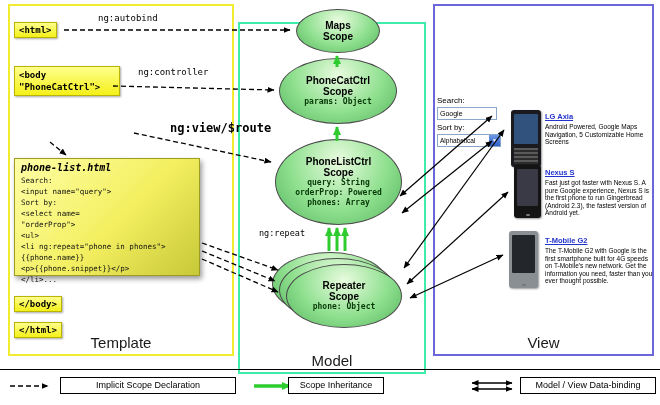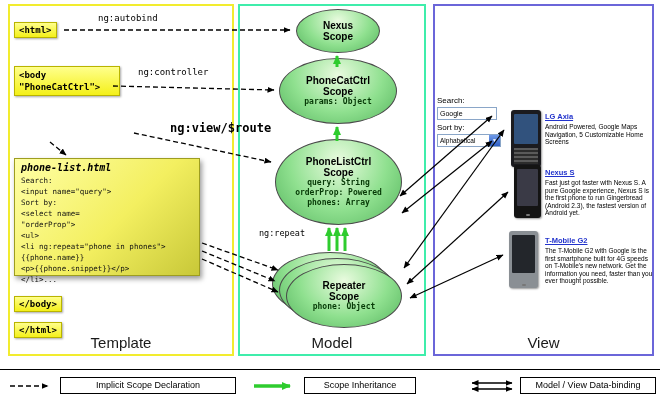--- a/index.html
+++ b/index.html
@@ -1,20 +1,20 @@
 <!DOCTYPE html>
 <html style="--template_border: #f2ec2e; --model_border: #3fedab; --view_border: #6b66d9; --scope_fill: #8fe08f; --tag_fill: #f4f019; --inheritance_arrow: #2ecc2e; --link_blue: #2233cc;"><head>
 <meta charset="utf-8">
 <style>
   html,body{margin:0;padding:0;background:#fff;}
   .canvas{position:relative;width:660px;height:405px;background:#fff;overflow:hidden;
           font-family:"Liberation Sans",sans-serif;}
   .col{position:absolute;top:4px;height:352px;border:2px solid #000;box-sizing:border-box;background:#fff;}
   .col-template{left:8px;width:226px;border-color:var(--template_border);}
-  .col-model{left:238px;width:188px;border-color:var(--model_border);}
+  .col-model{left:238px;width:188px;border-color:var(--model_border);margin-top:18px;}
   .col-view{left:433px;width:221px;border-color:var(--view_border);}
   .col-label{position:absolute;bottom:3px;left:0;width:100%;text-align:center;
              font-size:15px;color:#1a1a1a;}
   .tag{position:absolute;background:linear-gradient(180deg,#ffff8c,var(--tag_fill));
        border:1px solid #b9b400;box-shadow:1px 1px 2px rgba(0,0,0,.35);
        font-family:"DejaVu Sans Mono",monospace;font-weight:bold;font-size:9px;
        color:#000;padding:2px 4px;z-index:2;}
   .tag .ln{line-height:12px;white-space:pre;}
   .ann{position:absolute;font-family:"DejaVu Sans Mono",monospace;font-size:9px;color:#000;z-index:2;}
   .ann.bold{font-weight:bold;font-size:12px;}
@@ -88,21 +88,21 @@
     <div class="note-line">&lt;select name=</div>
     <div class="note-line">"orderProp"&gt;</div>
     <div class="note-line">&lt;ul&gt;</div>
     <div class="note-line">&lt;li ng:repeat="phone in phones"&gt;</div>
     <div class="note-line">{{phone.name}}</div>
     <div class="note-line">&lt;p&gt;{{phone.snippet}}&lt;/p&gt;</div>
     <div class="note-line">&lt;/li&gt;...</div>
   </div>
 
   <div class="scope" style="left:296px;top:9px;width:82px;height:42px;">
-    <div class="scope-title">Nexus</div>
+    <div class="scope-title">Maps</div>
     <div class="scope-title">Scope</div>
   </div>
   <div class="scope" style="left:279px;top:58px;width:116px;height:64px;">
     <div class="scope-title">PhoneCatCtrl</div>
     <div class="scope-title">Scope</div>
     <div class="scope-prop">params: Object</div>
   </div>
   <div class="scope" style="left:275px;top:139px;width:125px;height:84px;">
     <div class="scope-title">PhoneListCtrl</div>
     <div class="scope-title">Scope</div>
@@ -187,21 +187,21 @@
   <div class="hr"></div>
 
   <svg class="legend-arrow" style="left:8px;" width="48" height="16">
     <line x1="2" y1="8" x2="40" y2="8" stroke="#000" stroke-width="1.5" stroke-dasharray="5,3" marker-end="url(#mb)"></line>
   </svg>
   <div class="legend-box" style="left:60px;width:176px;">Implicit Scope Declaration</div>
 
   <svg class="legend-arrow" style="left:252px;" width="48" height="16">
     <line x1="2" y1="8" x2="38" y2="8" stroke="#2ecc2e" stroke-width="3.5" marker-end="url(#mg)"></line>
   </svg>
-  <div class="legend-box" style="left:304px;width:112px;">Scope Inheritance</div>
+  <div class="legend-box" style="left:288px;width:96px;">Scope Inheritance</div>
 
   <svg class="legend-arrow" style="left:468px;" width="48" height="16">
     <line x1="4" y1="5" x2="44" y2="5" stroke="#000" stroke-width="1.4" marker-start="url(#mbs)" marker-end="url(#mb)"></line>
     <line x1="4" y1="11" x2="44" y2="11" stroke="#000" stroke-width="1.4" marker-start="url(#mbs)" marker-end="url(#mb)"></line>
   </svg>
   <div class="legend-box" style="left:520px;width:136px;">Model / View Data-binding</div>
 
 </div>
 
 </body></html>

